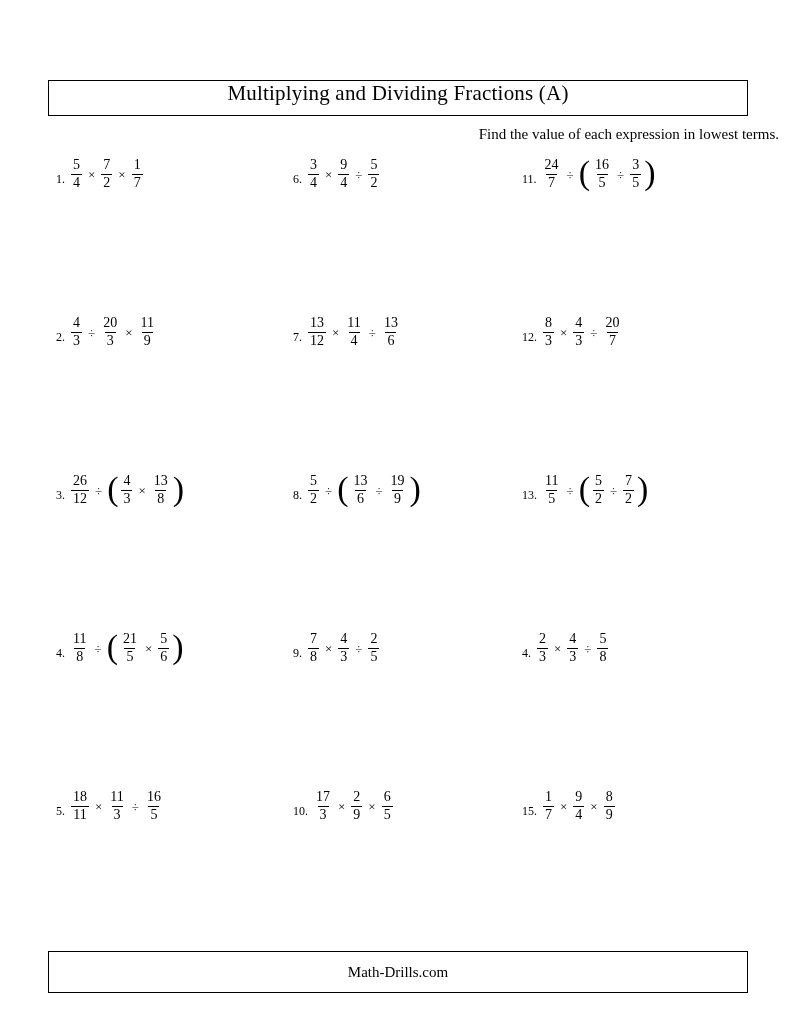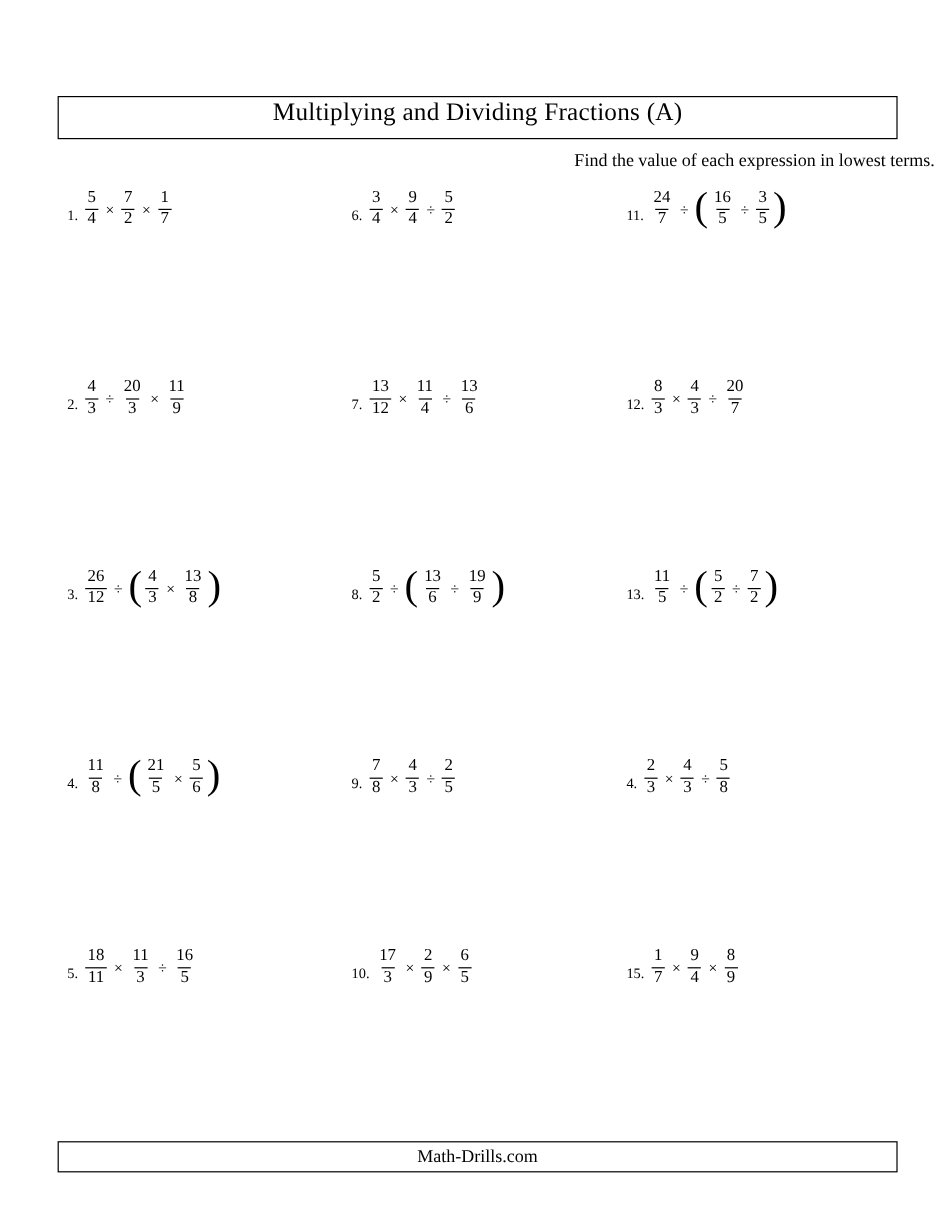--- a/index.html
+++ b/index.html
@@ -45,21 +45,21 @@
     width: 779px;
     text-align: right;
     font-size: 15px;
     font-family: "Liberation Serif", serif;
   }
   .footer-box {
     position: absolute;
     left: 48px;
     top: 951px;
     width: 700px;
-    height: 26px;
+    height: 42px;
     border: 1px solid #000;
     box-sizing: border-box;
     display: flex;
     align-items: center;
     justify-content: center;
   }
   .footer-text {
     font-size: 15px;
     font-family: "Liberation Serif", serif;
   }

